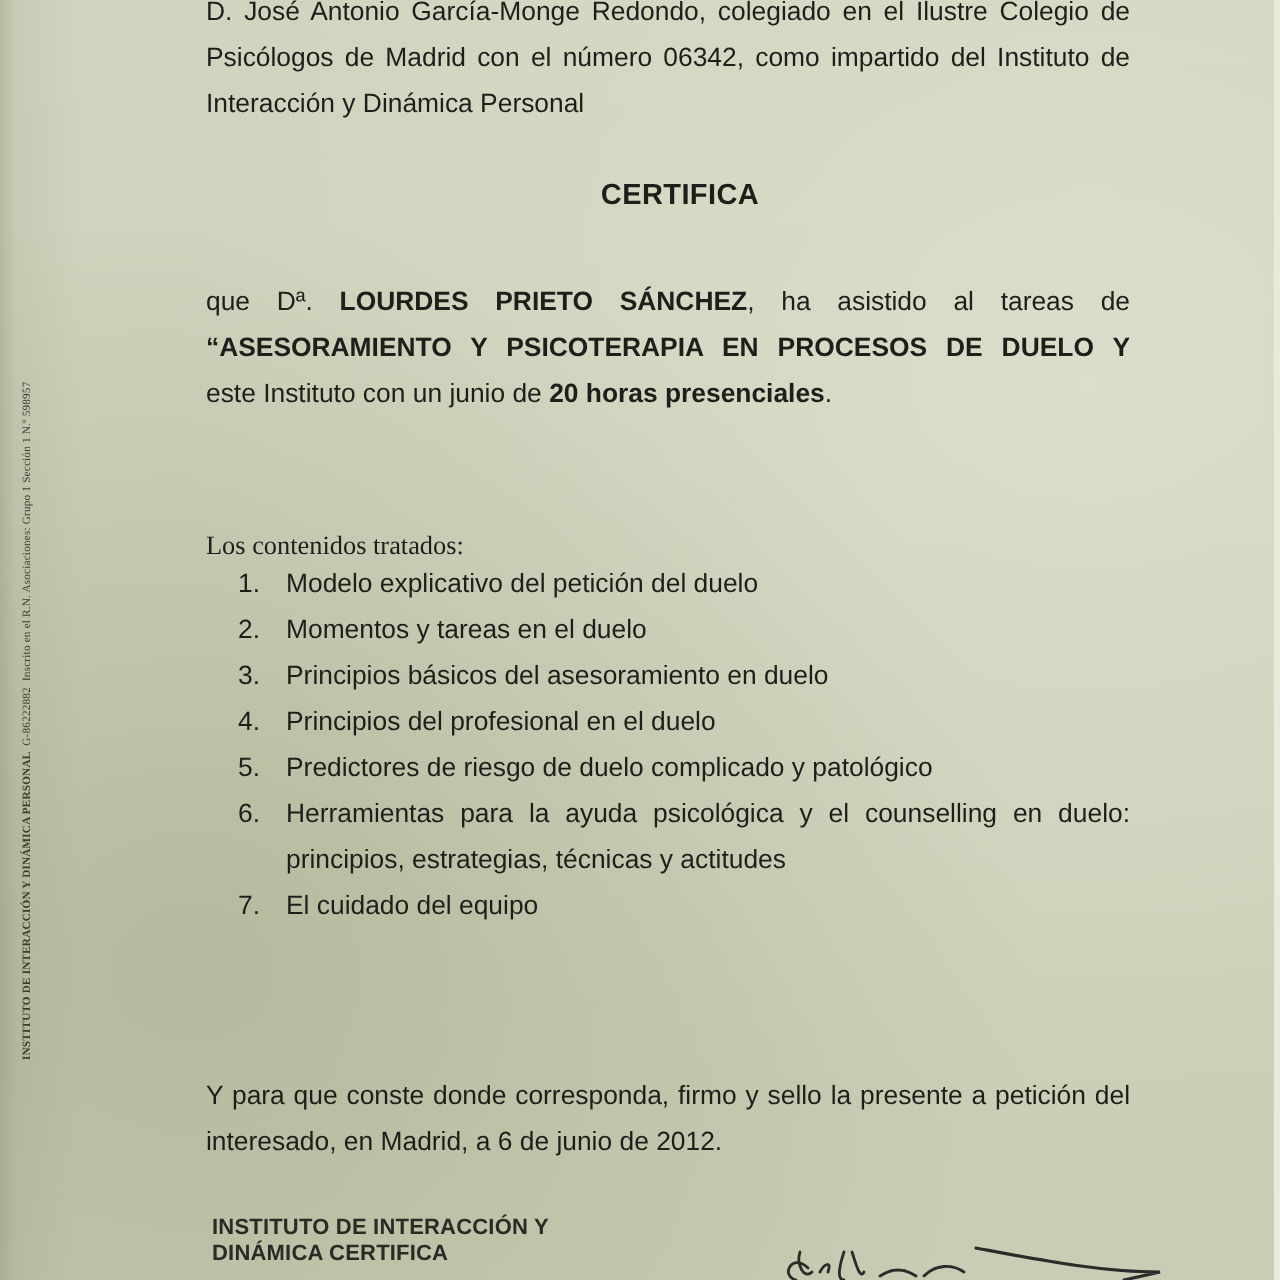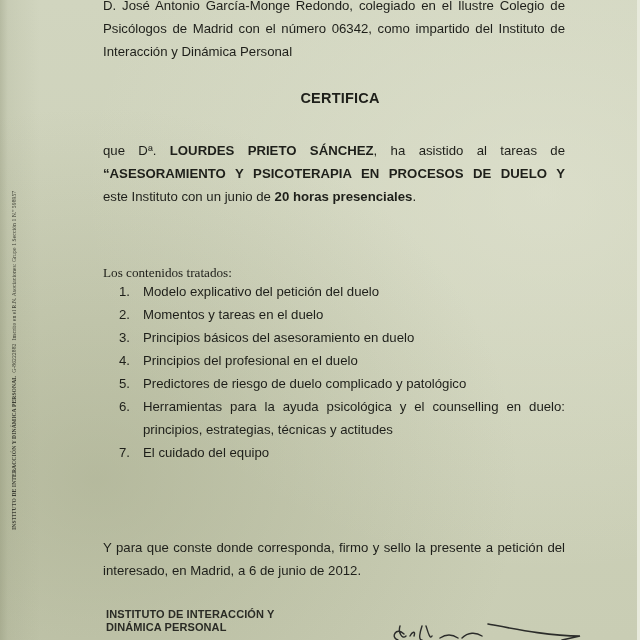--- a/index.html
+++ b/index.html
@@ -95,20 +95,20 @@
     <div class="li"><span class="num">7.</span><span>El cuidado del equipo</span></div>
   </div>
 
   <div class="text" style="top:516px;margin-top:20px;">
     <span class="jline">Y para que conste donde corresponda, firmo y sello la presente a petición del</span>
     <span class="line">interesado, en Madrid, a 6 de junio de 2012.</span>
   </div>
 
   <div class="stamp">
     <div>INSTITUTO DE INTERACCIÓN Y</div>
-    <div>DINÁMICA PERSONAL</div>
+    <div>DINÁMICA CERTIFICA</div>
   </div>
 
   <svg class="signature" viewBox="0 0 240 44">
     <path d="M34 38 C 26 30, 20 42, 28 44 M30 30 C 28 36, 32 44, 36 40 M40 40 c 2 -4, 6 -6, 4 0 M52 30 C 50 36, 48 44, 52 44 M56 30 C 58 36, 60 44, 62 40 M70 42 c 6 -4, 12 -4, 18 0 M92 42 c 6 -6, 14 -6, 20 -2" fill="none" stroke="#2b2c2a" stroke-width="1.4" stroke-linecap="round"></path>
     <path d="M118 28 C 150 34, 180 40, 210 40 L 192 44" fill="none" stroke="#2b2c2a" stroke-width="1.6" stroke-linecap="round"></path>
   </svg>
 </div>
 
 </body></html>

